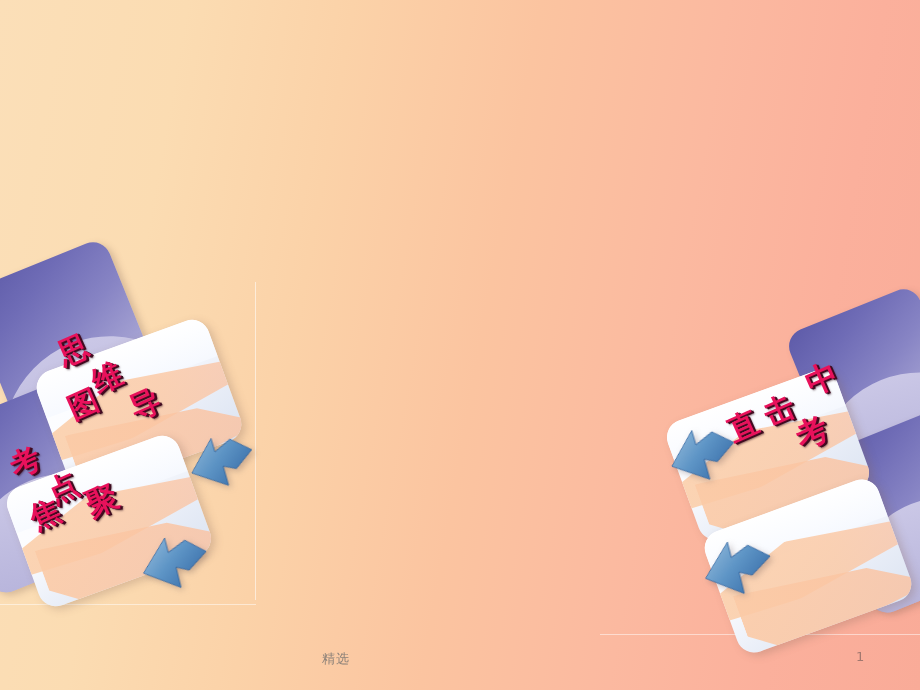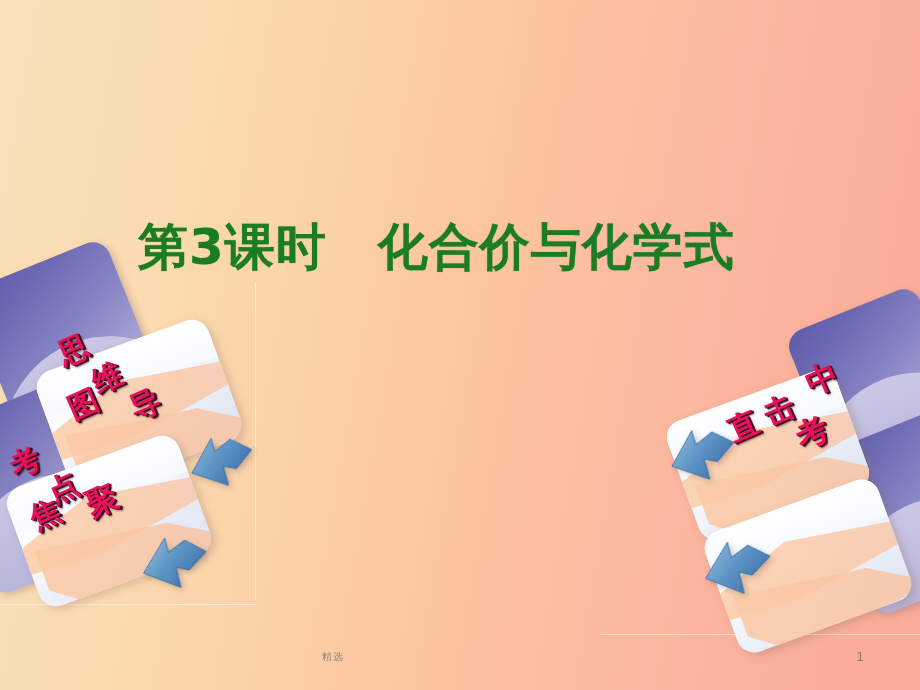--- a/index.html
+++ b/index.html
@@ -153,21 +153,21 @@
     white-space: pre;
     line-height: 1.04;
     letter-spacing: 2px;
   }
 
   
   #footer-text {
     position: absolute;
     left: 322px;
     top: 650px;
-    font-size: 10px;
+    font-size: 13px;
     color: #8a8078;
     letter-spacing: 1px;
   }
   #page-number {
     position: absolute;
     left: 856px;
     top: 649px;
     font-size: 13px;
     color: #a2786f;
   }
@@ -283,18 +283,17 @@
         <path d="M2 38 L32 8 L32 24 L51 16 L70 32 L48 46 L36 40 L36 62 Z" fill="url(#ag4)" stroke="#2e62a0" stroke-width="0.8"></path>
       </svg>
     </div>
 
     <div class="deco-label" style="left:68px; top:110px; font-size:30px; transform:rotate(-24deg);">直</div>
     <div class="deco-label" style="left:104px; top:94px; font-size:30px; transform:rotate(-24deg);">击</div>
     <div class="deco-label" style="left:146px; top:62px; font-size:32px; transform:rotate(-24deg);">中</div>
     <div class="deco-label" style="left:136px; top:116px; font-size:32px; transform:rotate(-24deg);">考</div>
   </div>
 
-  <div id="title">第3课时　化合价与化学式</div>
 
   <div id="footer-text">精选</div>
   <div id="page-number">1</div>
 
 </div>
 
 </body></html>

